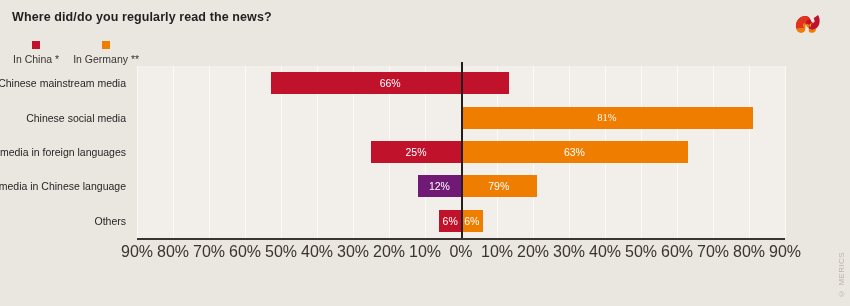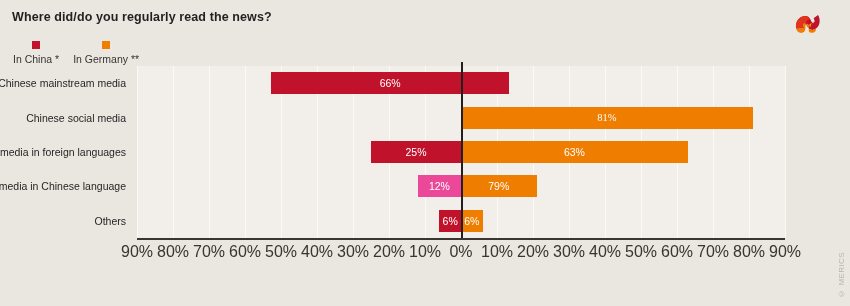--- a/index.html
+++ b/index.html
@@ -247,21 +247,21 @@
           <div class="cat-label">Foreign media in foreign languages</div>
           <div class="bar bar-left" style="background: rgb(193, 18, 44); width: 90px; left: 371px;">
             <span class="bar-value">25%</span>
           </div>
           <div class="bar bar-right" style="background: rgb(239, 125, 0); width: 226.8px; left: 461px;">
             <span class="bar-value">63%</span>
           </div>
         </div>
         <div class="row" style="top: 103.2px; height: 34.4px;">
           <div class="cat-label">Foreign media in Chinese language</div>
-          <div class="bar bar-left" style="background: #ec4899; width: 43.2px; left: 417.8px;">
+          <div class="bar bar-left" style="background: #701a75; width: 43.2px; left: 417.8px;">
             <span class="bar-value">12%</span>
           </div>
           <div class="bar bar-right" style="background: rgb(239, 125, 0); width: 75.6px; left: 461px;">
             <span class="bar-value">79%</span>
           </div>
         </div>
         <div class="row" style="top: 137.6px; height: 34.4px;">
           <div class="cat-label">Others</div>
           <div class="bar bar-left" style="background: rgb(193, 18, 44); width: 21.6px; left: 439.4px;">
             <span class="bar-value">6%</span>

